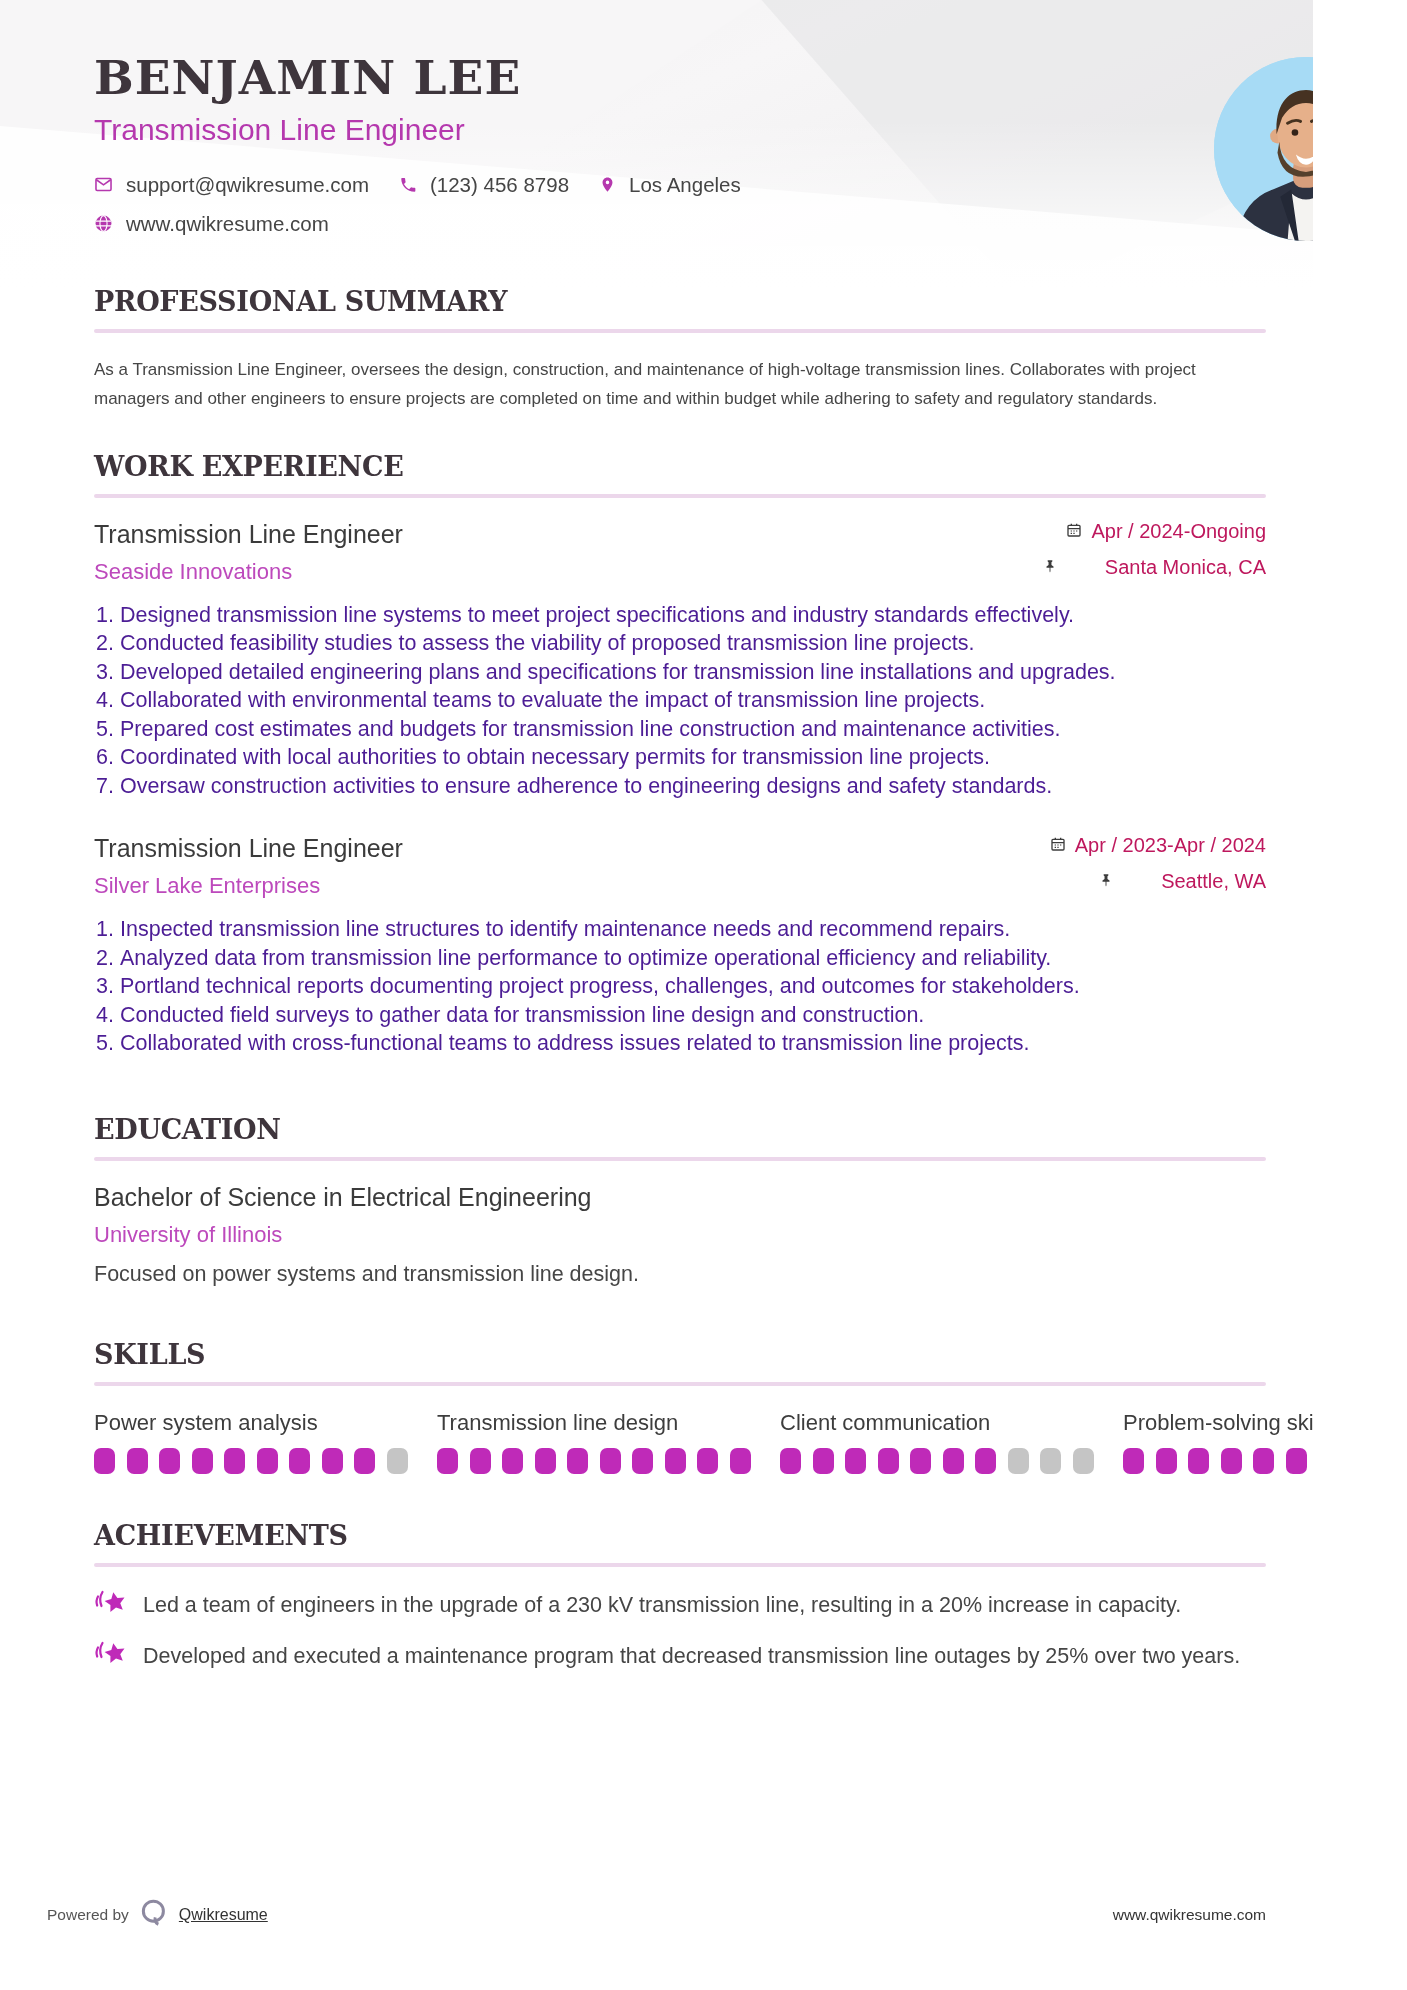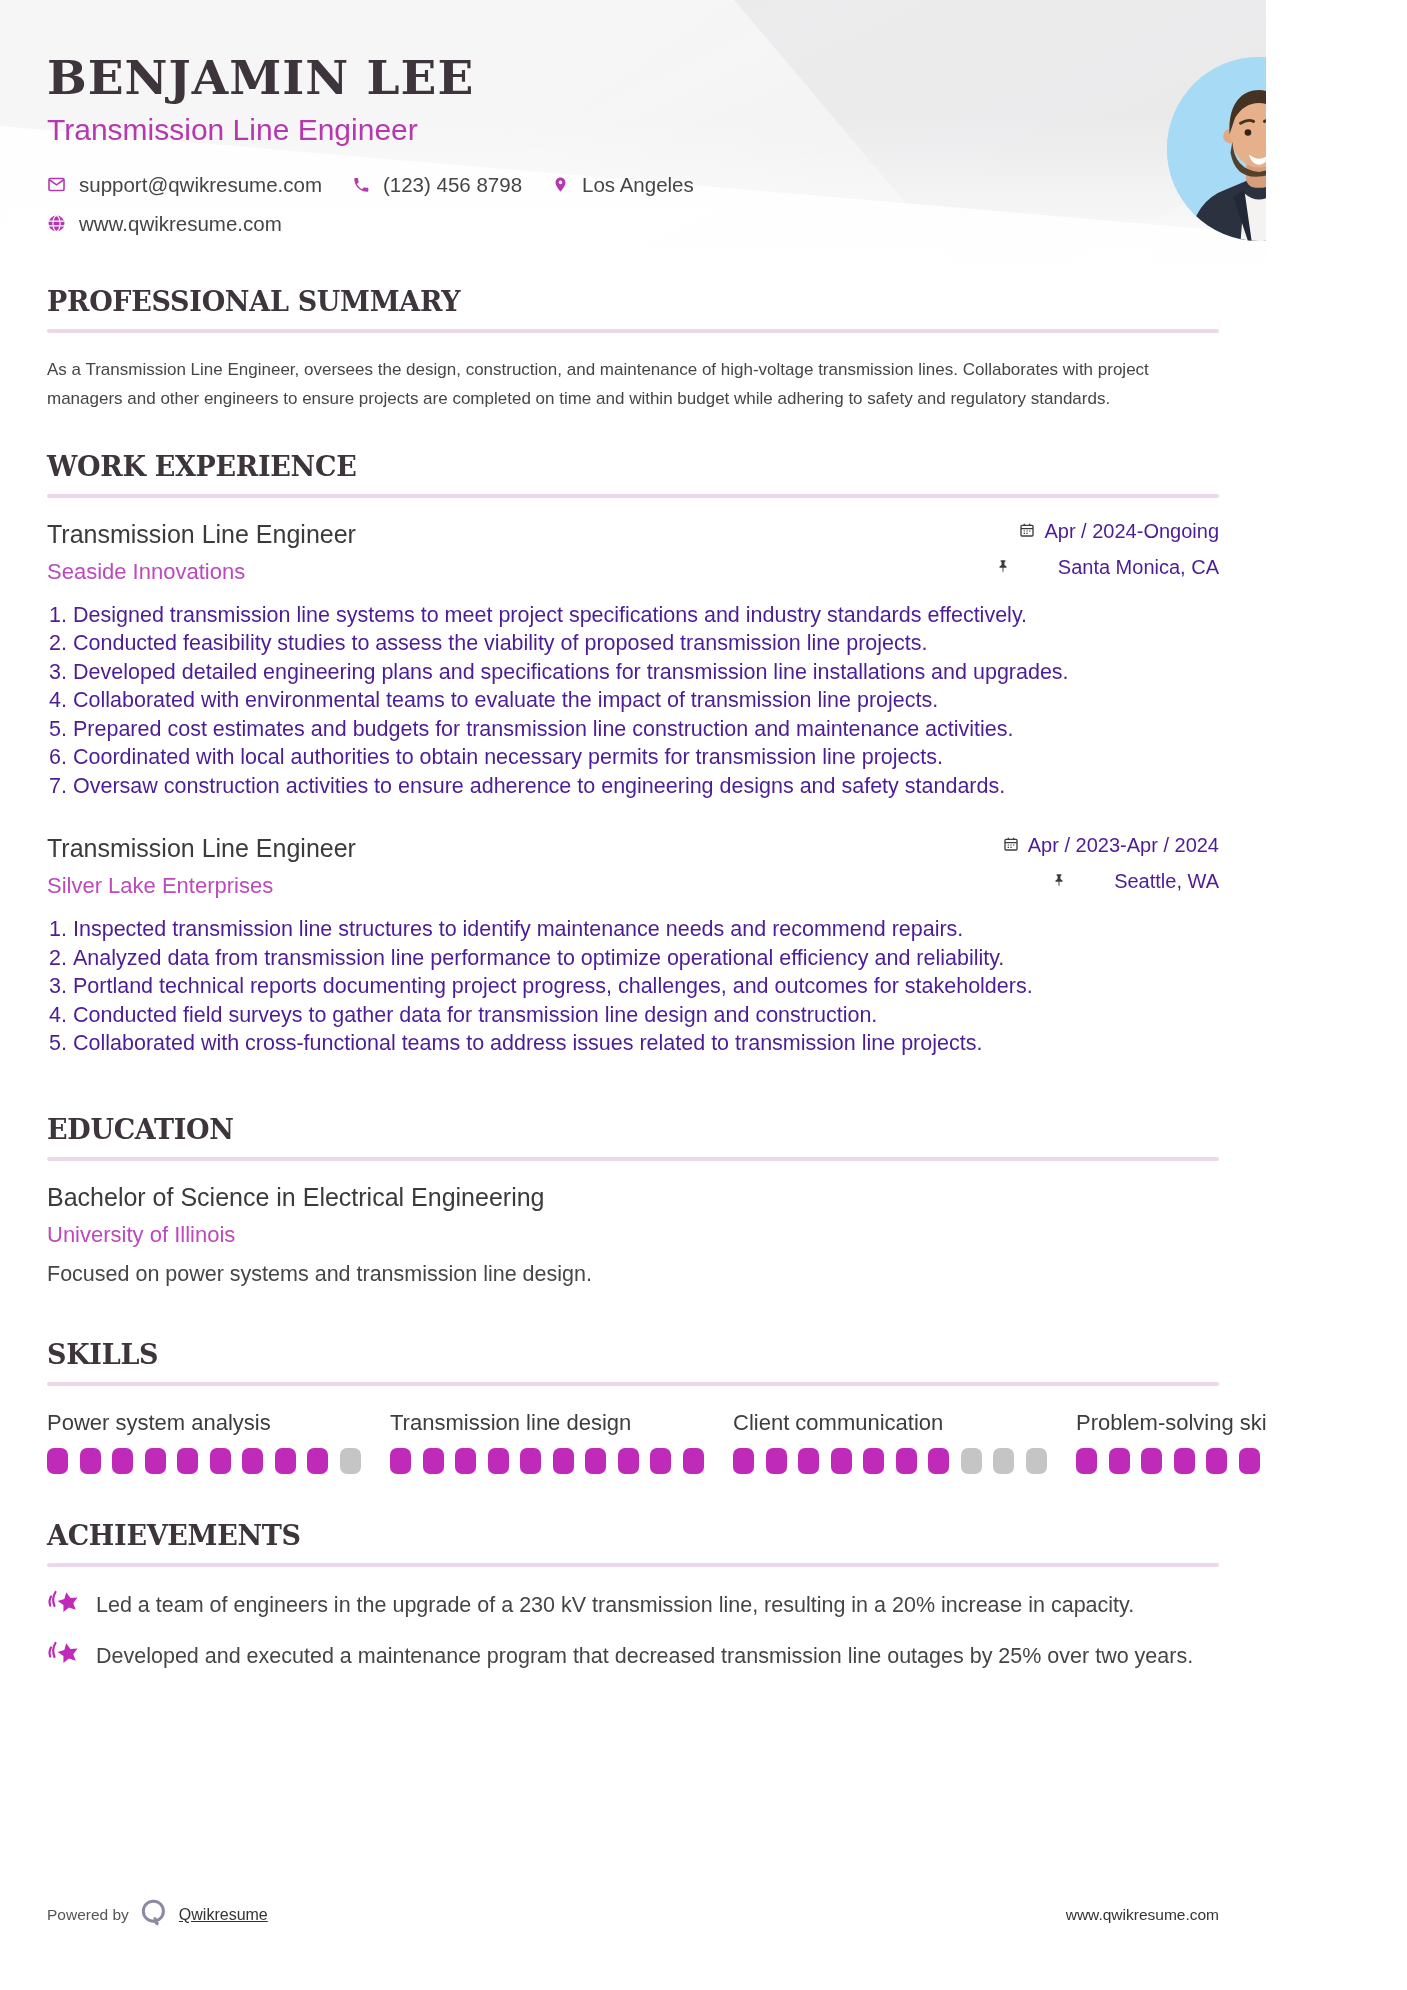--- a/index.html
+++ b/index.html
@@ -1,18 +1,18 @@
 <!DOCTYPE html>
 <html style="--accent: #b538ae; --accent-strong: #bf2ab8; --accent-soft: #bd49bc; --accent-light: #ecd7eb; --heading: #3e353c; --text: #454545; --dot-inactive: #c5c5c5; --avatar-bg: #a7dbf5;"><head>
 <meta charset="utf-8">
 <style>
   html,body{margin:0;padding:0;background:#ffffff;}
   .page{
     position:relative;width:1266px;height:1990px;background:#fff;overflow:hidden;
-    font-family:"Liberation Sans",sans-serif;color:var(--text,#444);
+    font-family:"Liberation Sans",sans-serif;color:var(--text,#444);padding-left:47px;
   }
   
   .hdr-bg{position:absolute;top:0;left:0;width:100%;height:300px;overflow:hidden;pointer-events:none;}
   .hdr-bg .f{position:absolute;inset:0;}
   .f1{background:linear-gradient(155deg,#efeeef 0%,#f7f6f7 45%,#ebeaeb 100%);}
   .f2{background:#f7f6f7;clip-path:polygon(0 0,58% 0,24% 100%,0 70%);}
   .f3{background:#e9e8ea;clip-path:polygon(58% 0,100% 0,100% 55%,78% 100%);opacity:.8;}
   .f4{background:#ffffff;clip-path:polygon(0 42%,100% 78%,100% 100%,0 100%);opacity:.85;}
   .f5{background:linear-gradient(to bottom,rgba(255,255,255,0) 40%,#fff 96%);}
   
@@ -33,21 +33,21 @@
      color:var(--heading,#3e353c);}
   .rule{height:4px;background:var(--accent-light,#ecd7eb);margin-top:12px;border-radius:2px;}
   .sec-summary{margin-top:50px;}
   .sec-summary p{margin:22px 0 0;font-size:17px;line-height:29px;color:#464646;}
   .sec-experience{margin-top:38px;}
   .job{margin-top:22px;}
   .job + .job{margin-top:34px;}
   .job-head{display:flex;justify-content:space-between;align-items:flex-start;}
   .role{font-size:25px;color:#3b3b3b;}
   .company{margin-top:10px;font-size:22px;color:var(--accent-soft,#bd49bc);}
-  .meta{text-align:right;font-size:20px;color:#4c1d95;}
+  .meta{text-align:right;font-size:20px;color:#be185d;}
   .meta-line{display:flex;align-items:center;justify-content:flex-end;gap:9px;}
   .meta-line + .meta-line{margin-top:13px;gap:48px;}
   .job ol{margin:16px 0 0;padding-left:26px;}
   .job li{font-size:21.5px;line-height:28.5px;color:#4c1d95;}
   .sec-education{margin-top:56px;}
   .edu-desc{margin:14px 0 0;font-size:21.5px;color:#464646;}
   .sec-skills{margin-top:52px;}
   .skills-row{display:flex;margin-top:24px;}
   .skill{width:343px;flex:none;}
   .skill-label{font-size:22px;color:#3d3d3d;}

